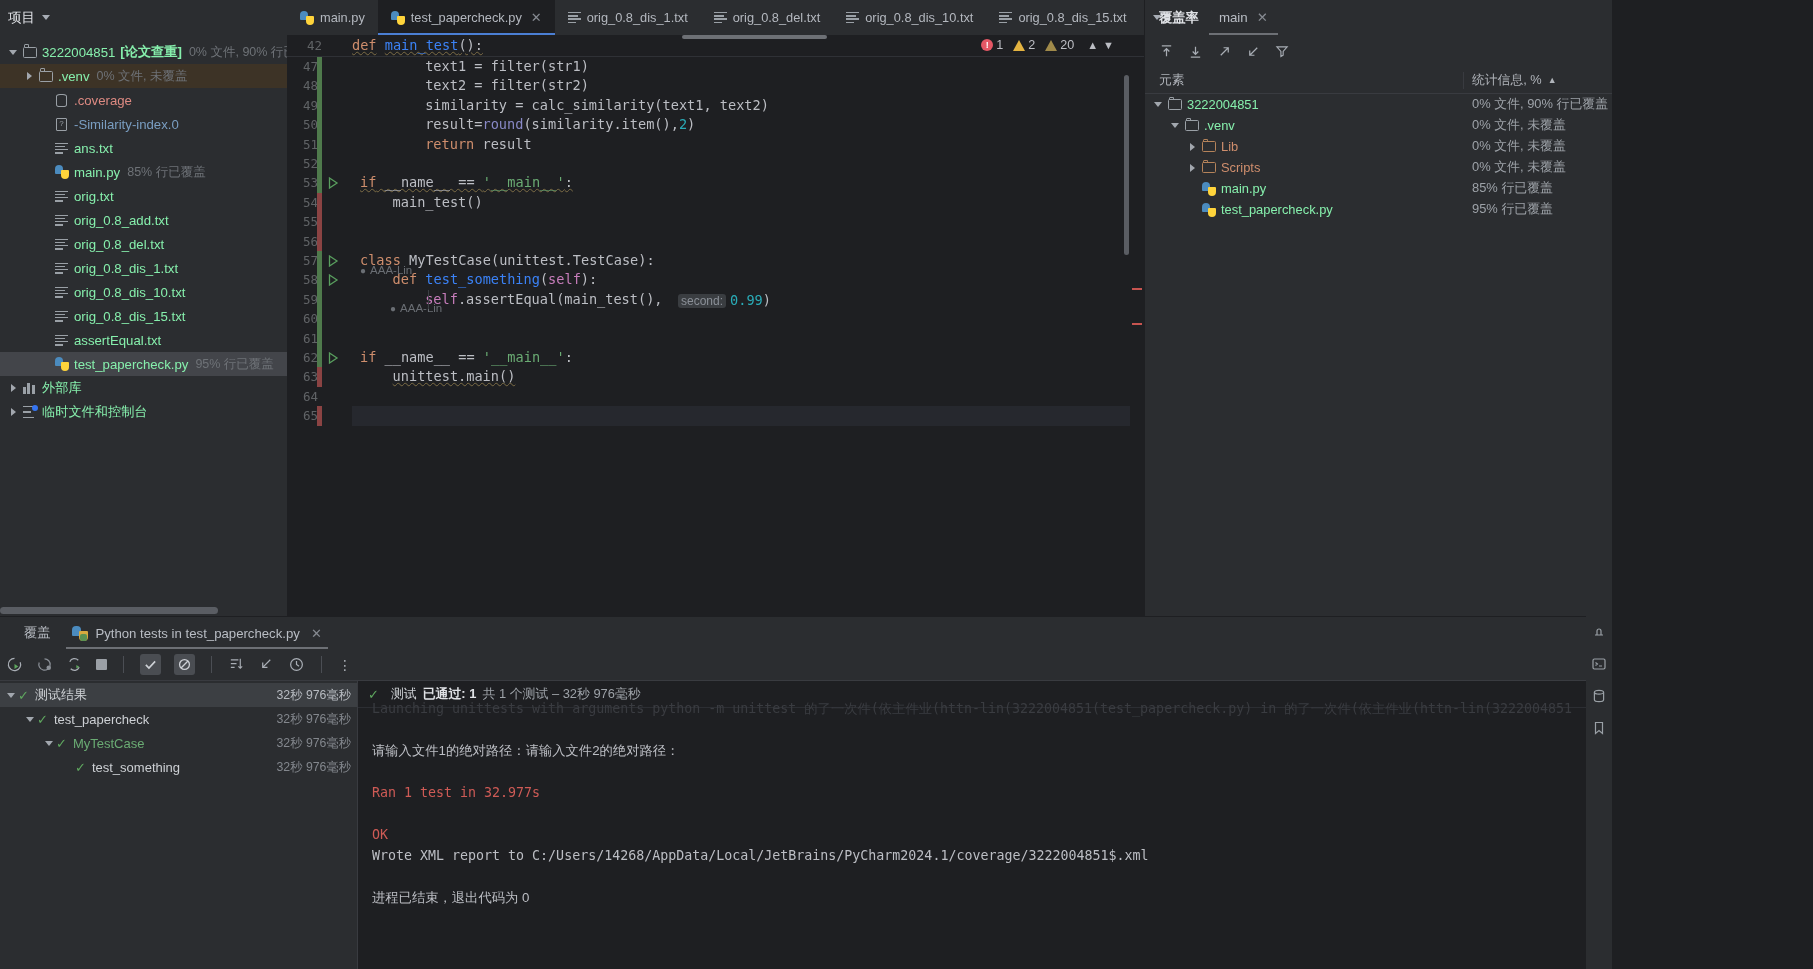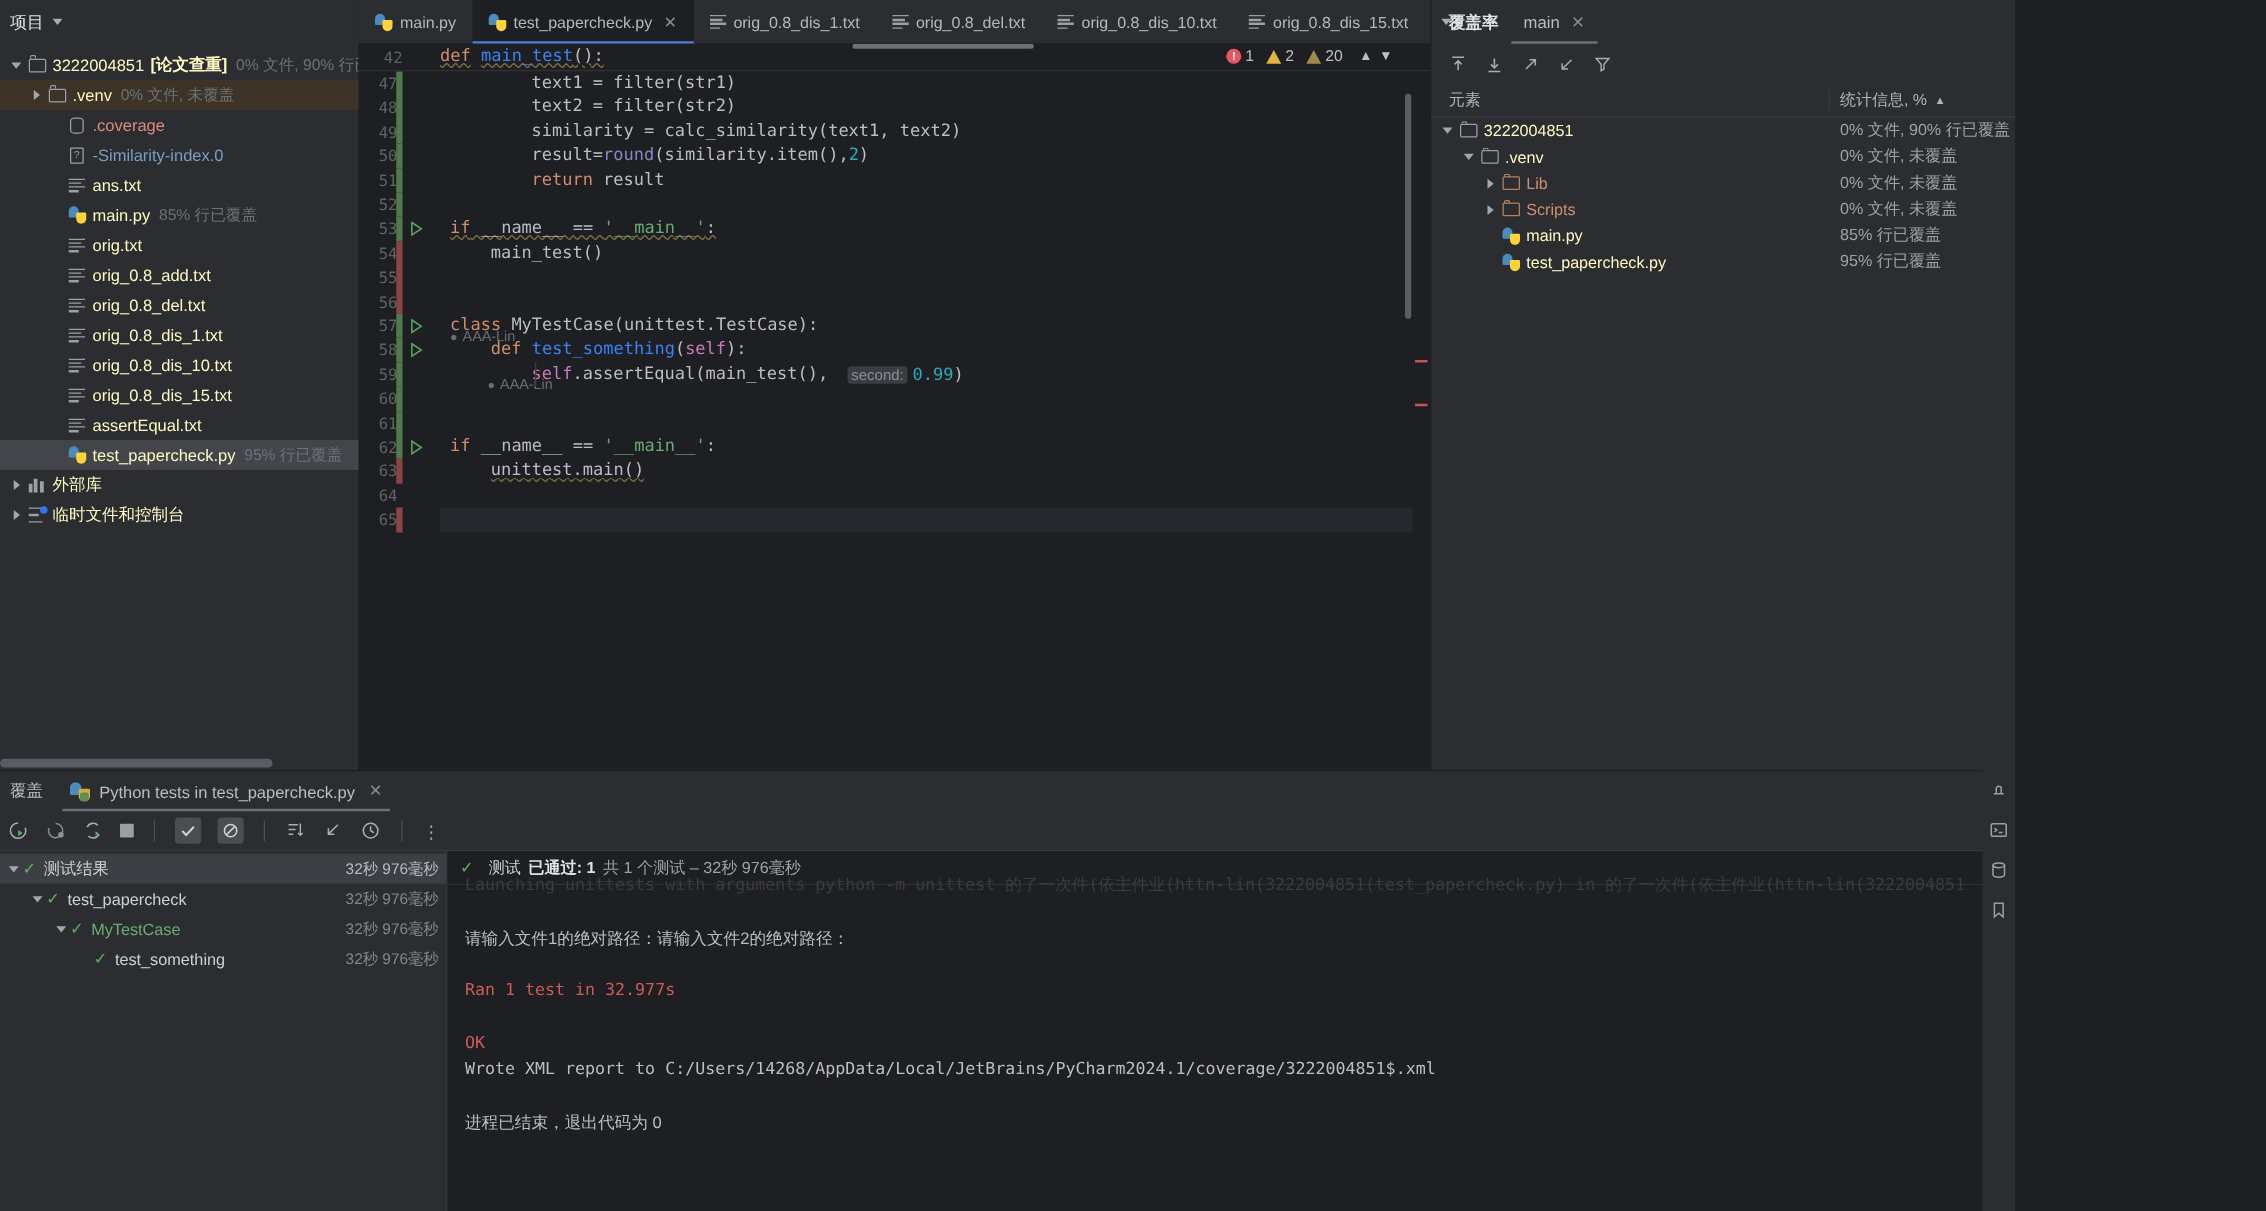--- a/index.html
+++ b/index.html
@@ -18,21 +18,21 @@
   .sb-title{font-size:13.5px;color:#dfe1e5;}
   .chev-d{width:0;height:0;border-left:4px solid transparent;border-right:4px solid transparent;border-top:5px solid #a8adb5;}
   .tree{flex:1;overflow:hidden;padding-top:5px;font-size:13.2px;}
   .row{display:flex;align-items:center;height:24px;white-space:nowrap;padding-right:4px;}
   .row.sel{background:#43454a;}
   .row.hl{background:#3d3326;}
   .arrow{width:14px;flex:0 0 14px;display:flex;align-items:center;justify-content:center;color:#a2a7ae;font-size:9px;}
   .arrow.open::before{content:"";border-left:4px solid transparent;border-right:4px solid transparent;border-top:5px solid #a2a7ae;}
   .arrow.closed::before{content:"";border-top:4px solid transparent;border-bottom:4px solid transparent;border-left:5px solid #a2a7ae;}
   .ic{width:19px;flex:0 0 19px;display:flex;align-items:center;justify-content:center;margin-right:3px;}
-  .lbl{color:#fef9c3;}
+  .lbl{color:#86efac;}
   .lbl.orange{color:#cf8e6d;}
   .lbl.blue{color:#7a9ec2;}
   .lbl.pink{color:#dd8a82;}
   .meta{color:#6e7277;margin-left:7px;font-size:12.5px;}
   .bold{font-weight:bold;}
   .hscroll{position:absolute;left:0;bottom:2px;width:218px;height:7px;background:#5a5d63;border-radius:4px;}
 
   
   .folder{width:14px;height:11px;border:1.4px solid #9aa0a6;border-radius:1.5px;position:relative;box-sizing:border-box;}
   .folder::before{content:"";position:absolute;top:-3.4px;left:0px;width:5px;height:3px;border:1.4px solid #9aa0a6;border-bottom:none;border-radius:1.5px 1.5px 0 0;box-sizing:border-box;}
@@ -111,21 +111,21 @@
   .covtools{height:32px;display:flex;align-items:center;gap:14px;padding-left:14px;color:#a9aeb5;}
   .covhead{height:26px;display:flex;align-items:center;border-bottom:1px solid #393b40;font-size:12.8px;color:#b0b4ba;}
   .covhead .c1{padding-left:14px;flex:1;}
   .covhead .c2{width:140px;border-left:1px solid #393b40;padding-left:8px;display:flex;align-items:center;gap:6px;}
   .covrow{height:21px;display:flex;align-items:center;font-size:12.9px;white-space:nowrap;}
   .covrow .c1{flex:1;display:flex;align-items:center;}
   .covrow .c2{width:140px;color:#9da2a8;}
 
   
   .bottom{flex:1;display:flex;flex-direction:column;background:#2b2d30;border-top:1px solid #1e1f22;min-height:0;}
-  .btabs{height:32px;display:flex;padding-left:8px;gap:22px;}
+  .btabs{height:32px;display:flex;padding-left:24px;gap:22px;}
   .btab{font-size:13.2px;color:#b9bdc4;display:flex;align-items:center;gap:7px;height:32px;position:relative;}
   .btab.active .ul{position:absolute;bottom:0;left:-6px;right:-6px;height:2.5px;background:#6d7075;}
   .btab .x{color:#868a91;font-size:13px;margin-left:4px;}
   .btoolbar{height:31px;display:flex;align-items:center;gap:13px;padding-left:6px;border-bottom:1px solid #393b40;color:#a9aeb5;}
   .sep{width:1px;height:17px;background:#4b4e54;margin:0 3px;}
   .tgl{width:21px;height:21px;border-radius:3px;background:#4a4d52;display:flex;align-items:center;justify-content:center;}
   .bmain{flex:1;display:flex;min-height:0;}
   .testtree{width:357px;flex:0 0 357px;background:#2b2d30;border-right:1px solid #393b40;padding-top:2px;}
   .trow{height:24px;display:flex;align-items:center;font-size:13px;white-space:nowrap;padding-right:6px;}
   .trow.sel{background:#3c3f43;}

